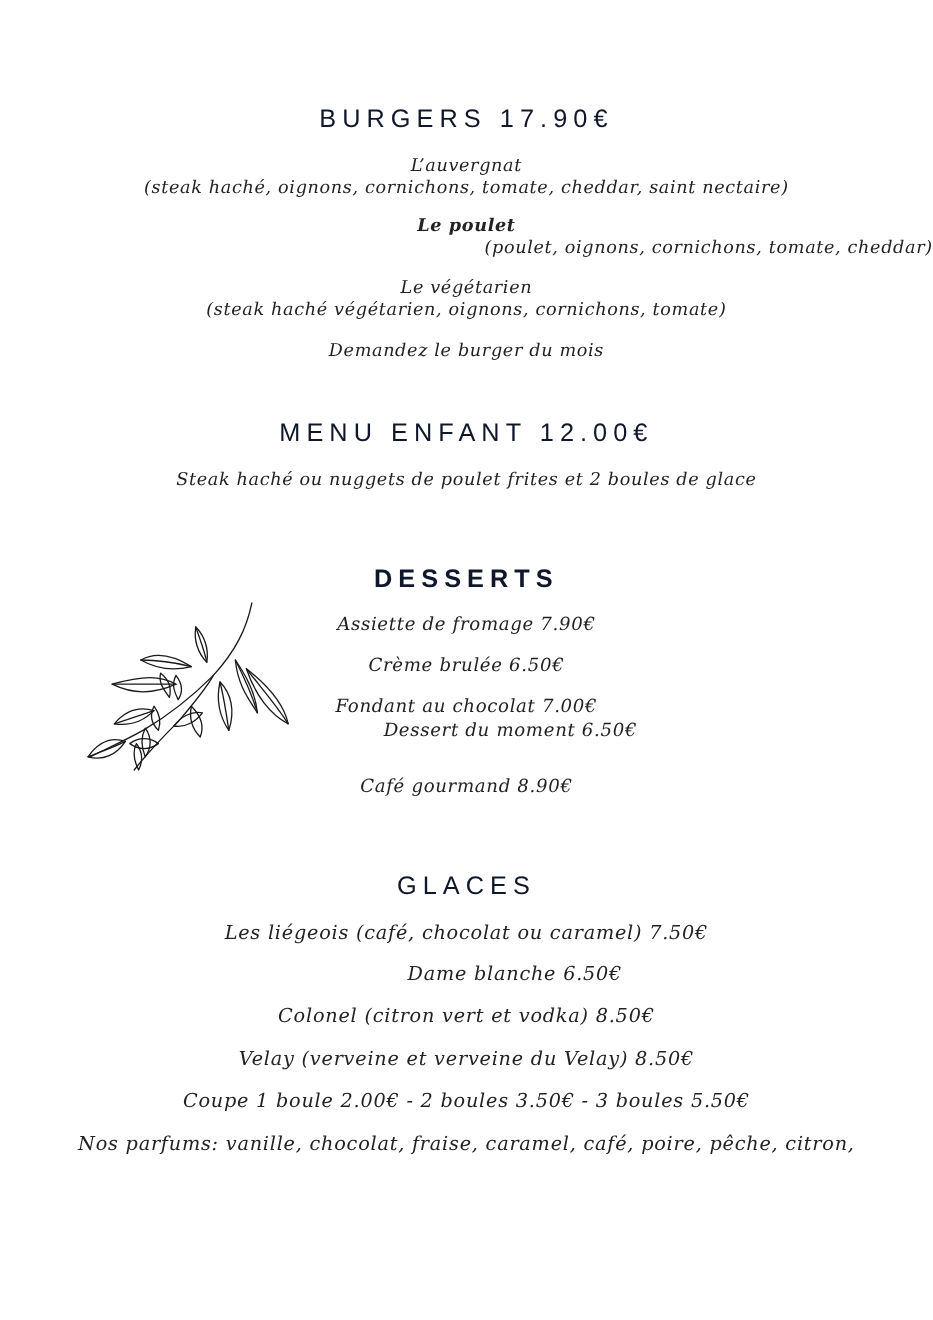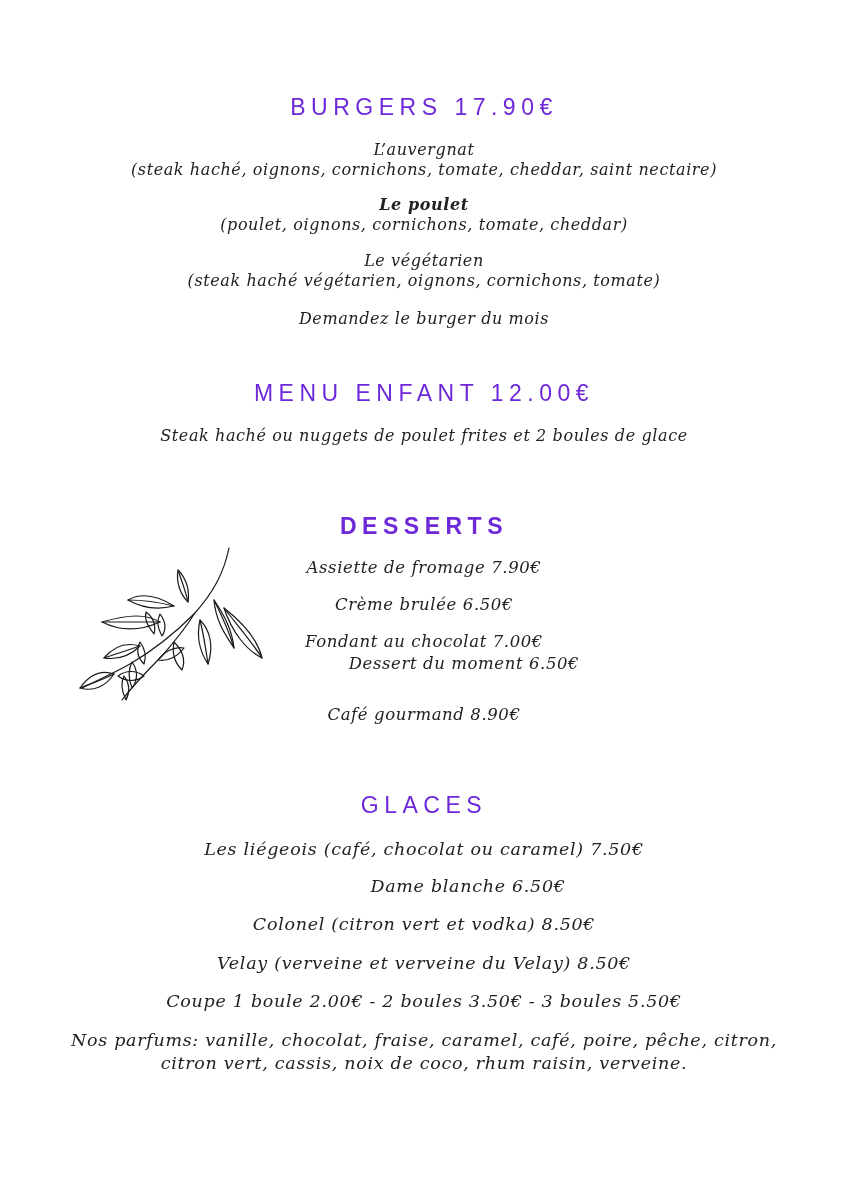--- a/index.html
+++ b/index.html
@@ -22,21 +22,21 @@
   }
   .heading {
     position: absolute;
     left: 0;
     width: 848px;
     text-align: center;
     font-family: "Liberation Sans", "DejaVu Sans", sans-serif;
     font-size: 23px;
     letter-spacing: 5.5px;
     font-weight: 400;
-    color: #6d28d9;
+    color: #0f172a;
   }
   .line {
     position: absolute;
     left: 0;
     width: 848px;
     text-align: center;
     font-family: "DejaVu Serif", "Liberation Serif", serif;
     font-style: italic;
     font-size: 16px;
     letter-spacing: 0.6px;
@@ -63,21 +63,21 @@
 <body>
 
 <div class="page">
 
   <div class="heading" style="top:94px;">BURGERS 17.90€</div>
 
   <div class="line" style="top:140px;">L’auvergnat</div>
   <div class="line" style="top:160px;">(steak haché, oignons, cornichons, tomate, cheddar, saint nectaire)</div>
 
   <div class="line" style="top:195px;font-weight:bold;">Le poulet</div>
-  <div class="line" style="top:215px;">(poulet, oignons, cornichons, tomate, cheddar)</div>
+  <div class="line" style="top:215px;text-align:right;">(poulet, oignons, cornichons, tomate, cheddar)</div>
 
   <div class="line" style="top:251px;">Le végétarien</div>
   <div class="line" style="top:271px;">(steak haché végétarien, oignons, cornichons, tomate)</div>
 
   <div class="line" style="top:309px;">Demandez le burger du mois</div>
 
   <div class="heading" style="top:380px;">MENU ENFANT 12.00€</div>
   <div class="line" style="top:426px;">Steak haché ou nuggets de poulet frites et 2 boules de glace</div>
 
   <div class="heading" style="top:513px;font-weight:bold;">DESSERTS</div>
@@ -131,15 +131,14 @@
 
   <div class="heading" style="top:792px;">GLACES</div>
 
   <div class="line big" style="top:839px;">Les liégeois (café, chocolat ou caramel) 7.50€</div>
   <div class="line big" style="top:876px;padding-left:44px;">Dame blanche 6.50€</div>
   <div class="line big" style="top:914px;">Colonel (citron vert et vodka) 8.50€</div>
   <div class="line big" style="top:953px;">Velay (verveine et verveine du Velay) 8.50€</div>
   <div class="line big" style="top:991px;">Coupe 1 boule 2.00€ - 2 boules 3.50€ - 3 boules 5.50€</div>
 
   <div class="line big" style="top:1030px;">Nos parfums: vanille, chocolat, fraise, caramel, café, poire, pêche, citron,</div>
-  <div class="line big" style="top:1053px;">citron vert, cassis, noix de coco, rhum raisin, verveine.</div>
 
 </div>
 
 </body></html>

